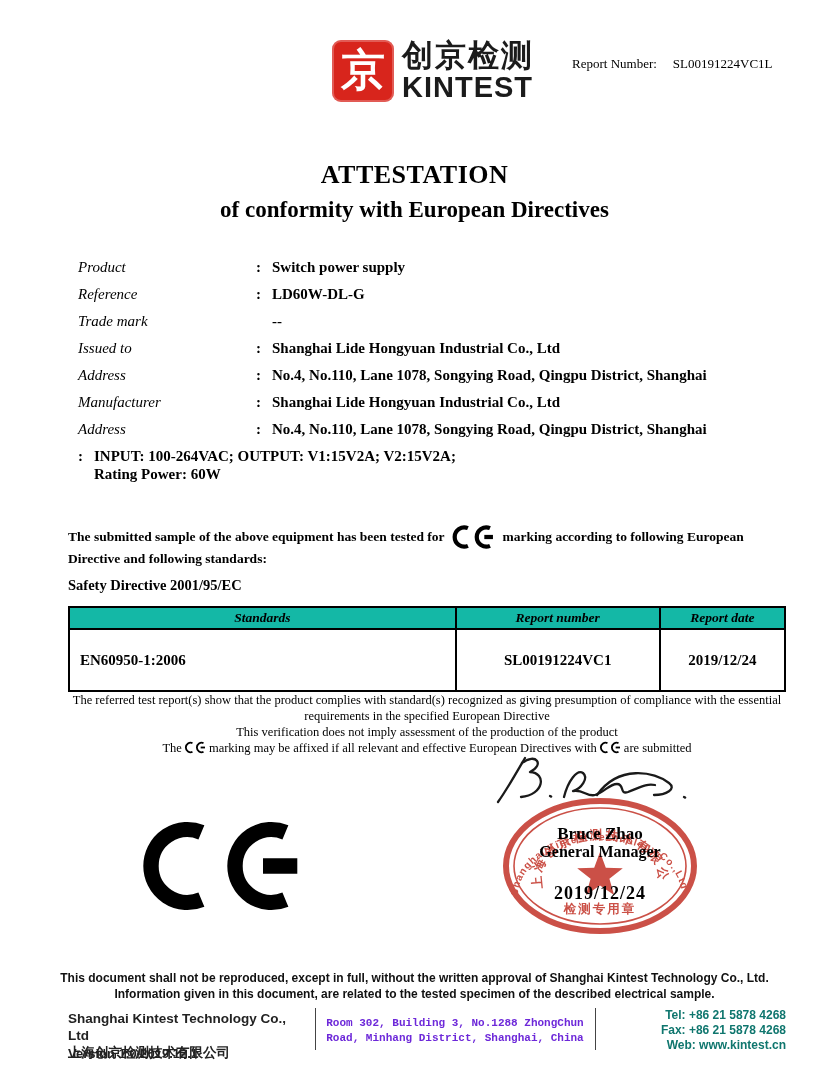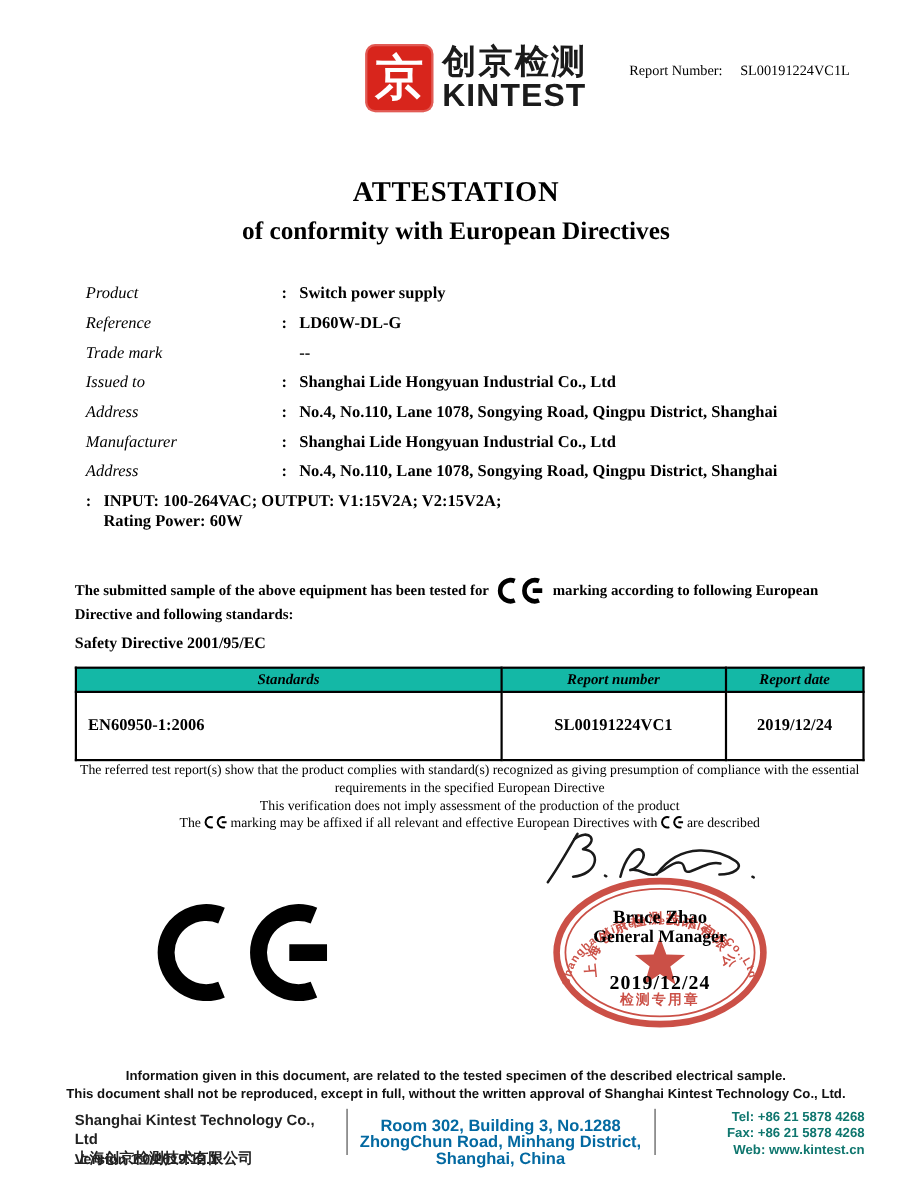--- a/index.html
+++ b/index.html
@@ -43,21 +43,21 @@
   .sig{position:absolute;left:492px;top:750px;width:200px;height:62px;}
   .stamp{position:absolute;left:498px;top:796px;width:204px;height:140px;opacity:.88;z-index:1;}
   .stamp-overlay{position:absolute;left:498px;top:796px;width:204px;height:140px;z-index:2;text-align:center;pointer-events:none;}
   .ov-name{position:absolute;top:28px;width:100%;font-size:17px;font-weight:bold;}
   .ov-title{position:absolute;top:47px;width:100%;font-size:16px;font-weight:bold;}
   .ov-date{position:absolute;top:87px;width:100%;font-size:18px;font-weight:bold;letter-spacing:1px;}
   
   .disclaimer{position:absolute;left:40px;top:970px;width:749px;text-align:center;
     font-family:"Liberation Sans","DejaVu Sans",sans-serif;font-weight:bold;font-size:12px;line-height:16px;color:#111;}
   .foot-col1{position:absolute;left:68px;top:1010px;width:240px;font-family:"Liberation Sans",sans-serif;font-weight:bold;font-size:13.5px;line-height:17px;color:#222;}
-  .foot-col2{position:absolute;left:325px;top:1016px;width:260px;text-align:center;font-family:Liberation Sans, sans-serif;font-weight:bold;font-size:15px;line-height:15px;color:#0369a1;}
+  .foot-col2{position:absolute;left:325px;top:1016px;width:260px;text-align:center;font-family:Liberation Mono, monospace;font-weight:bold;font-size:11px;line-height:15px;color:#6d28d9;}
   .foot-col3{position:absolute;left:600px;top:1008px;width:186px;text-align:right;font-family:"Liberation Sans",sans-serif;font-weight:bold;font-size:12px;line-height:15px;color:#0f766e;}
   .v-div{position:absolute;top:1008px;width:1px;height:42px;background:#444;}
   .version{position:absolute;left:68px;top:1046px;font-family:"Liberation Sans",sans-serif;font-weight:bold;font-size:13px;color:#222;}
 </style>
 </head>
 <body>
 
 <div id="page">
 
   <div class="logo-wrap">
@@ -157,21 +157,21 @@
     <div>This verification does not imply assessment of the production of the product</div>
     <div>
       <span>The</span><svg class="ce-tiny" viewBox="0 0 250 140">
           <path d="M 92,22 A 52,52 0 1 0 92,118" fill="none" stroke="#000" stroke-width="20"></path>
           <path d="M 212,22 A 52,52 0 1 0 212,118" fill="none" stroke="#000" stroke-width="20"></path>
           <line x1="181" y1="70" x2="228" y2="70" stroke="#000" stroke-width="20"></line>
         </svg><span>marking may be affixed if all relevant and effective European Directives with</span><svg class="ce-tiny" viewBox="0 0 250 140">
           <path d="M 92,22 A 52,52 0 1 0 92,118" fill="none" stroke="#000" stroke-width="20"></path>
           <path d="M 212,22 A 52,52 0 1 0 212,118" fill="none" stroke="#000" stroke-width="20"></path>
           <line x1="181" y1="70" x2="228" y2="70" stroke="#000" stroke-width="20"></line>
-        </svg><span>are described</span>
+        </svg><span>are submitted</span>
     </div>
   </div>
 
   <svg class="ce-big" viewBox="0 0 250 140">
     <path d="M 92,22 A 52,52 0 1 0 92,118" fill="none" stroke="#000" stroke-width="22"></path>
     <path d="M 212,22 A 52,52 0 1 0 212,118" fill="none" stroke="#000" stroke-width="22"></path>
     <line x1="180" y1="70" x2="229" y2="70" stroke="#000" stroke-width="22"></line>
   </svg>
 
   <svg class="sig" viewBox="0 0 200 62">
@@ -202,22 +202,22 @@
     <text x="100" y="117" text-anchor="middle" font-family="Liberation Sans, sans-serif" font-size="12.5" font-weight="bold" fill="var(--stamp-red,#c4392e)" letter-spacing="2">检测专用章</text>
   </svg>
 
   <div class="stamp-overlay">
     <div class="ov-name">Bruce Zhao</div>
     <div class="ov-title">General Manager</div>
     <div class="ov-date">2019/12/24</div>
   </div>
 
   <div class="disclaimer">
+    <div>This document shall not be reproduced, except in full, without the written approval of Shanghai Kintest Technology Co., Ltd.</div>
     <div>Information given in this document, are related to the tested specimen of the described electrical sample.</div>
-    <div>This document shall not be reproduced, except in full, without the written approval of Shanghai Kintest Technology Co., Ltd.</div>
   </div>
 
   <div class="foot-col1">
     <div>Shanghai Kintest Technology Co., Ltd</div>
     <div>上海创京检测技术有限公司</div>
   </div>
   <div class="v-div" style="left:315px"></div>
   <div class="foot-col2">Room 302, Building 3, No.1288 ZhongChun Road, Minhang District, Shanghai, China</div>
   <div class="v-div" style="left:595px"></div>
   <div class="foot-col3">

